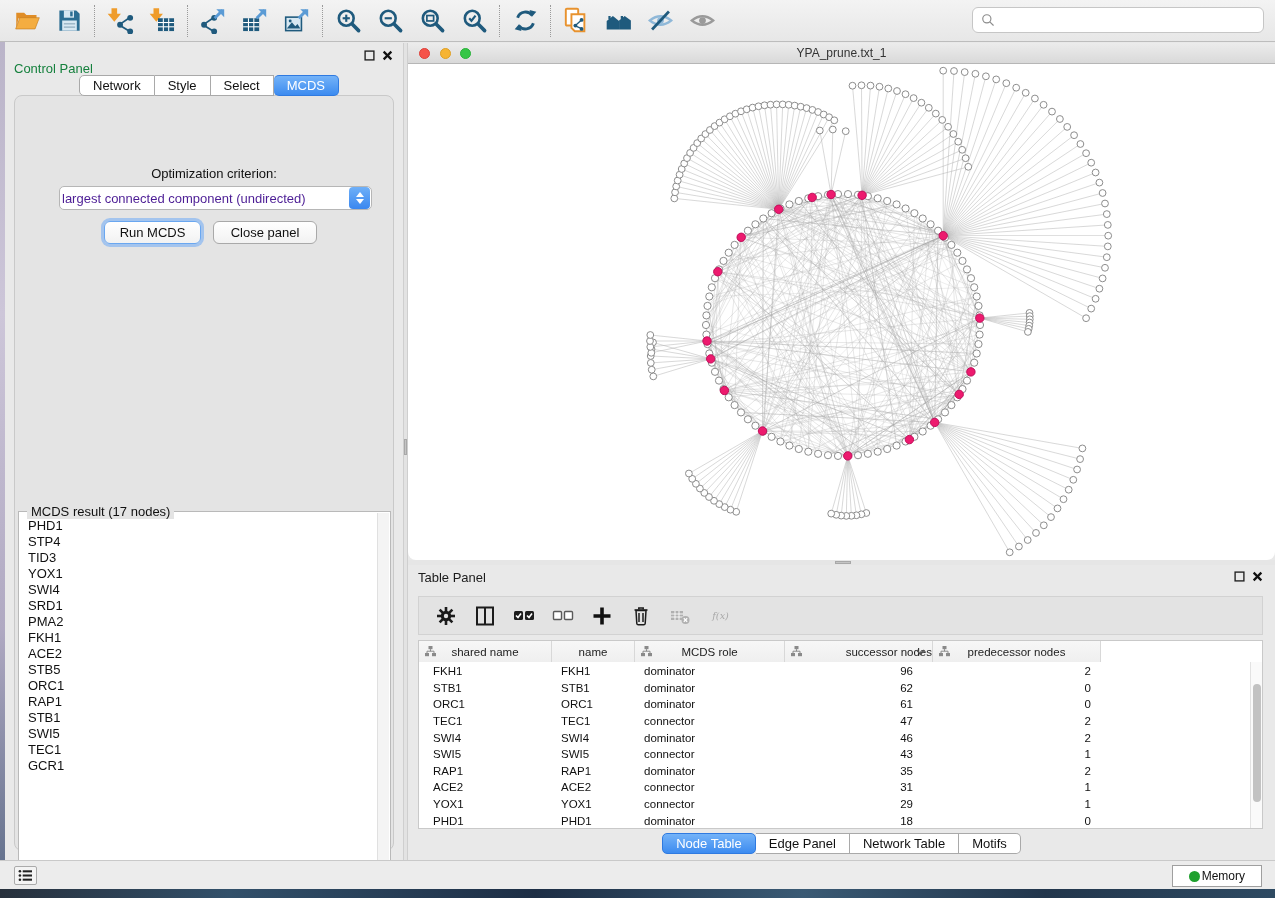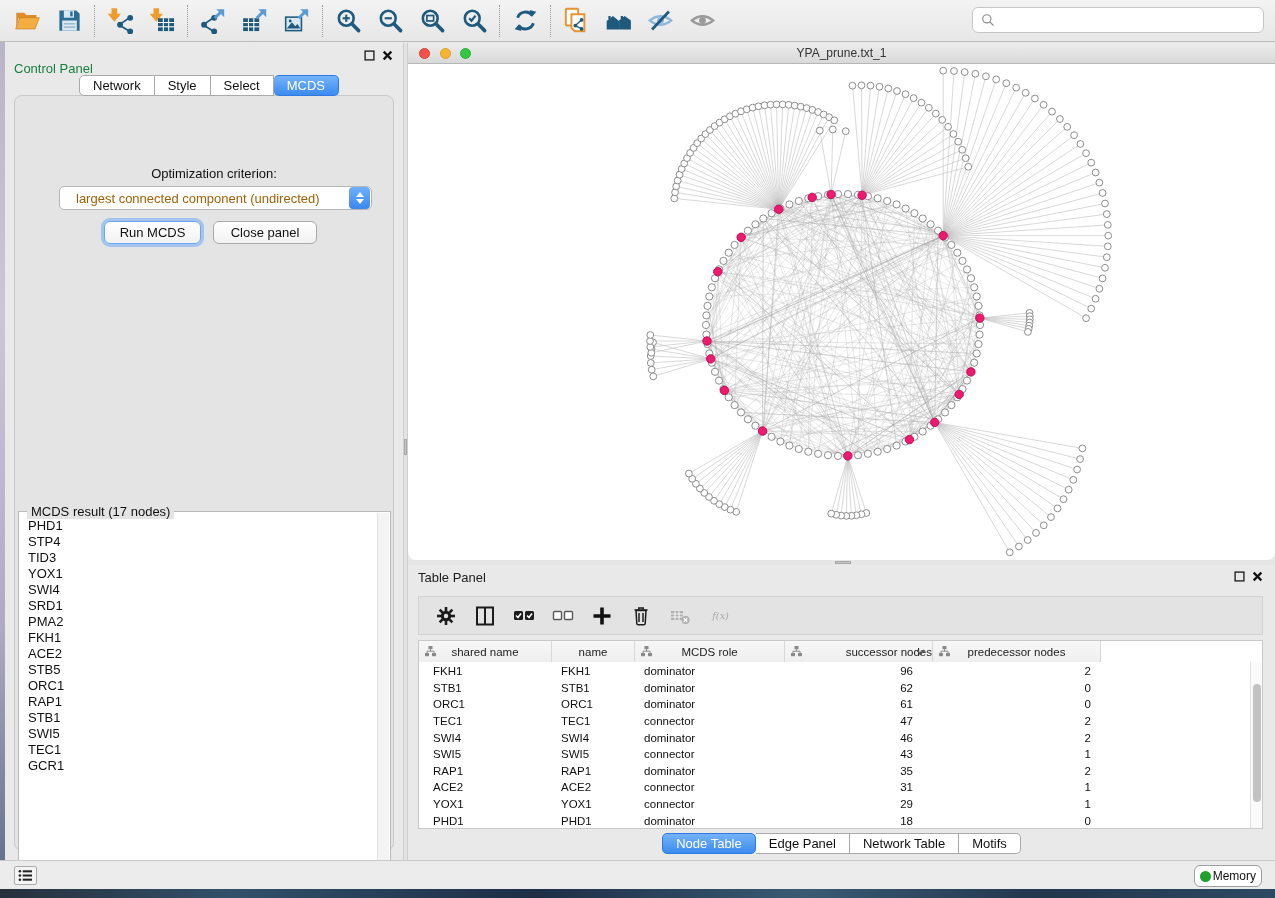--- a/index.html
+++ b/index.html
@@ -35,21 +35,21 @@
     background:#e4e4e4; border:1px solid #c9c9c9; border-radius:8px; }
   #cp-tabs { position:absolute; left:74px; top:32px; display:flex; z-index:3; }
   .seg-tab { height:21px; padding:0 13px; font-size:13px; line-height:20px; background:#fff;
     border:1px solid #a9a9a9; border-left:none; color:#111; }
   .seg-tab:first-child { border-left:1px solid #a9a9a9; border-radius:5px 0 0 5px; }
   .seg-tab:last-child { border-radius:0 5px 5px 0; }
   .seg-tab.active { background:linear-gradient(#74b3f8,#3c8bf0); border-color:#2f7ae0; color:#fff; border-radius:5px; }
   #opt-label { position:absolute; left:0; top:70px; width:398px; text-align:center; font-size:13px; color:#111; }
   #opt-combo { position:absolute; left:44px; top:90px; width:313px; height:24px; background:#fff;
     border:1px solid #b6b6b6; border-radius:5px; display:flex; align-items:center; }
-  #opt-combo .combo-text { flex:1; font-size:13px; padding-left:16px; color:#a16207; white-space:nowrap; }
+  #opt-combo .combo-text { flex:1; font-size:13px; padding-left:2px; color:#4c1d95; white-space:nowrap; }
   .stepper { width:21px; height:22px; margin-right:1px; border-radius:4px;
     background:linear-gradient(#6fb0f8,#3a87ef); display:flex; flex-direction:column; align-items:center; justify-content:center; gap:2px; }
   .stepper .up { width:0; height:0; border-left:4px solid transparent; border-right:4px solid transparent; border-bottom:5px solid #fff; }
   .stepper .dn { width:0; height:0; border-left:4px solid transparent; border-right:4px solid transparent; border-top:5px solid #fff; }
   .cp-btn { position:absolute; top:125px; height:23px; background:linear-gradient(#ffffff,#f2f2f2);
     border:1px solid #a9a9a9; border-radius:6px; font-size:13px; color:#111; text-align:center; line-height:21px; }
   #run-btn { left:89px; width:97px; border-color:#6aa7f0; box-shadow:0 0 0 3px rgba(110,170,246,.55); }
   #closepanel-btn { left:198px; width:104px; }
   #mcds-box { position:absolute; left:3px; top:415px; width:373px; height:372px;
     background:#fff; border:1px solid #b9b9b9; }
@@ -100,21 +100,21 @@
   #grid-scroll { position:absolute; right:0; top:21px; width:12px; height:166px; background:#fafafa; border-left:1px solid #e2e2e2; }
   #grid-scroll .thumb { position:absolute; left:1.5px; top:22px; width:8px; height:118px; background:#c2c2c2; border-radius:4px; }
   #tp-tabs { position:absolute; left:0; top:268px; width:867px; display:flex; justify-content:center; }
 
   
   #statusbar { left:0; top:860px; width:1275px; height:29px; background:#ececec; border-top:1px solid #c9c9c9; }
   #list-btn { position:absolute; left:14px; top:5px; width:23px; height:19px; background:#f4f4f4;
     border:1px solid #ababab; border-radius:2px; display:flex; align-items:center; justify-content:center; }
   #list-btn svg { width:15px; height:13px; }
   #memory-btn { position:absolute; right:13px; top:4px; height:22px; background:#fff;
-    border:1px solid #9f9f9f; border-radius:6px; display:flex; align-items:center; padding:0 5px; gap:2px; }
+    border:1px solid #9f9f9f; border-radius:0; display:flex; align-items:center; padding:0 16px; gap:2px; }
   #memory-dot { width:11px; height:11px; border-radius:50%; background:#1fa02e; }
   #memory-label { font-size:12px; color:#111; }
 </style>
 </head>
 <body>
 
 <div id="wall-left" class="abs"></div>
 <div id="wall-bottom" class="abs"></div>
 
 <div id="toolbar" class="abs">

